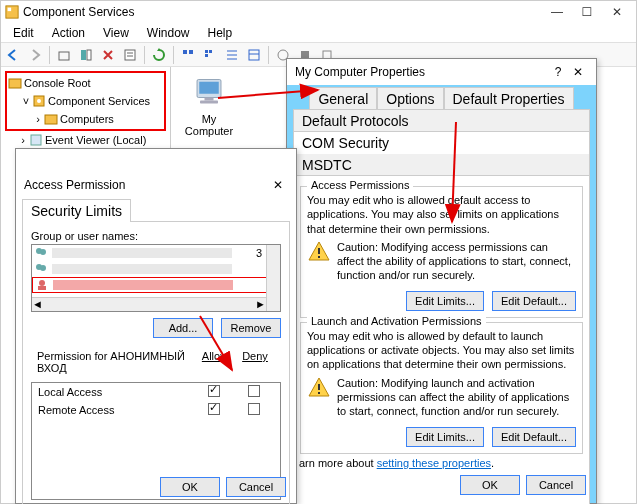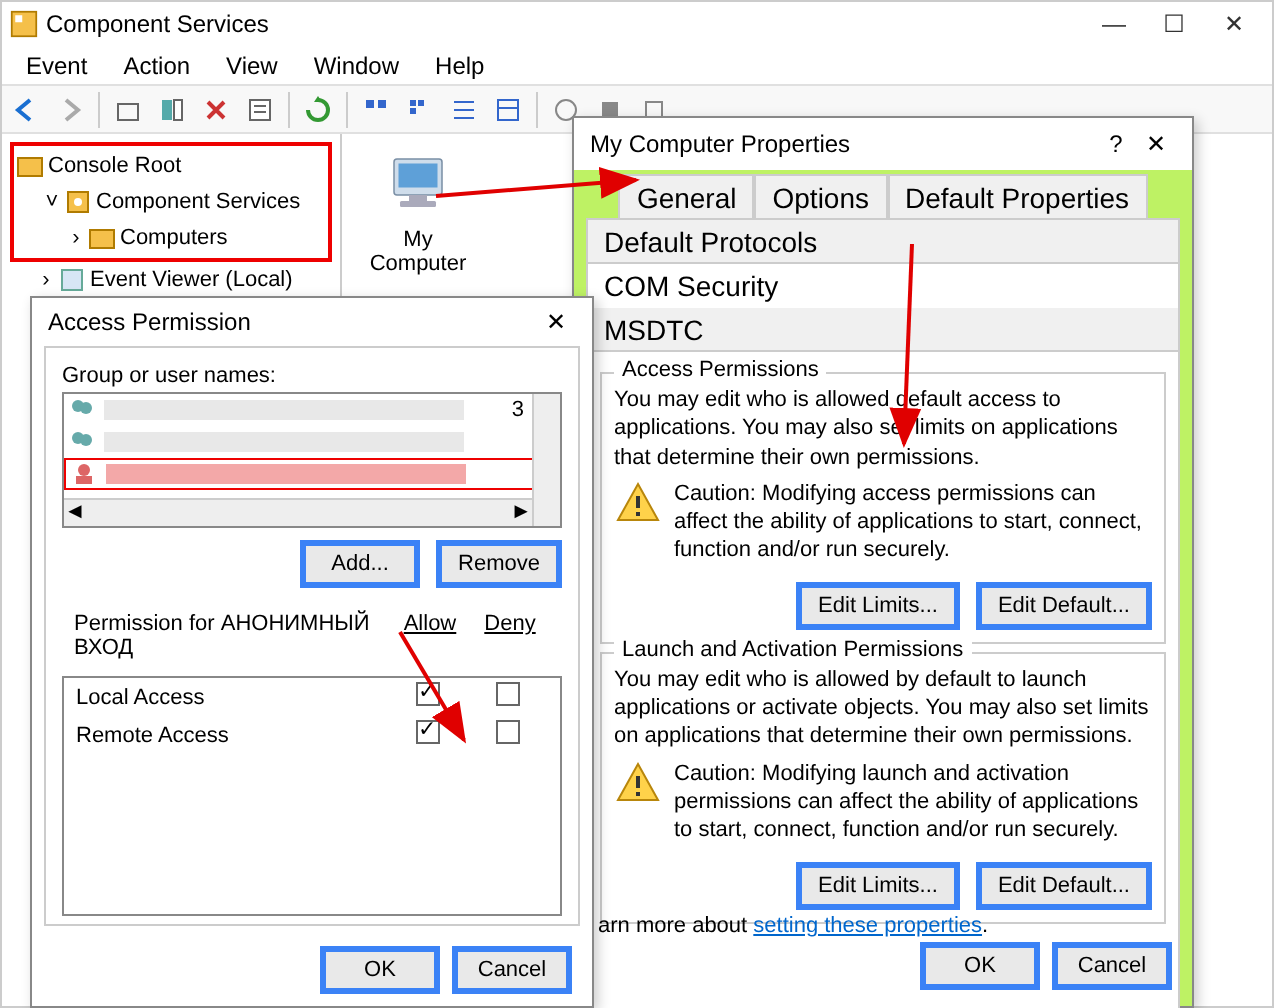--- a/index.html
+++ b/index.html
@@ -27,47 +27,47 @@
   .tree-node .ticon { width: 14px; height: 14px; margin-right: 2px; }
   .tree-highlight { border: 2px solid #e00; padding: 1px; }
   .indent1 { padding-left: 12px; }
   .indent2 { padding-left: 24px; }
 
   .content-panel { flex: 1; padding: 8px; }
   .mycomp-icon { width: 60px; text-align: center; font-size: 11px; }
   .mycomp-icon svg { width: 36px; height: 36px; }
 
   
-  .props-dialog { position: absolute; left: 286px; top: 58px; width: 311px; height: 446px; background: #bef264; border: 1px solid #888; box-shadow: 2px 2px 6px rgba(0,0,0,.2); z-index: 20; }
+  .props-dialog { position: absolute; left: 286px; top: 58px; width: 311px; height: 446px; background: #7dd3fc; border: 1px solid #888; box-shadow: 2px 2px 6px rgba(0,0,0,.2); z-index: 20; }
   .dlg-title { height: 26px; display: flex; align-items: center; padding: 0 8px; font-size: 12px; background: #fff; }
   .dlg-title .t { flex: 1; }
   .dlg-title .help { width: 20px; text-align: center; }
   .dlg-title .close { width: 20px; text-align: center; }
   .tab-strip { display: flex; flex-wrap: wrap; margin: 2px 6px 0 6px; }
   .tab { border: 1px solid #ccc; border-bottom: none; padding: 3px 8px; margin-right: 0; margin-bottom: -1px; background: #f0f0f0; font-size: 14px; position: relative; }
   .tab.sel { background: #fff; z-index: 1; }
   .tab-row2 { width: 100%; display: flex; flex-direction: column; }
   .tab-body { border: 1px solid #ccc; margin: 0 6px; padding: 6px; height: 360px; position: relative; background: #fff; }
 
   .groupbox { border: 1px solid #ccc; margin: 4px 0; padding: 6px; position: relative; }
   .groupbox .gb-title { position: absolute; top: -8px; left: 6px; background: #fff; padding: 0 4px; font-size: 11px; }
   .gb-text { font-size: 11px; line-height: 1.3; margin-bottom: 4px; }
   .warn-row { display: flex; gap: 6px; align-items: flex-start; margin: 4px 0; }
   .warn-ico { width: 24px; height: 24px; flex-shrink: 0; }
   .btn-row { display: flex; justify-content: flex-end; gap: 8px; margin-top: 4px; }
-  .btn { border: 3px solid #3b82f6; background: #e9e9e9; padding: 3px 8px; font-size: 11px; min-width: 74px; text-align: center; }
+  .btn { border: 1px solid #3b82f6; background: #e9e9e9; padding: 3px 8px; font-size: 11px; min-width: 74px; text-align: center; }
   .btn.bot { min-width: 60px; }
 
   .bottom-btns { position: absolute; right: 10px; bottom: 8px; display: flex; gap: 6px; }
   .learn-more { position: absolute; left: 12px; bottom: 34px; font-size: 11px; }
   .learn-more a { color: #0066cc; text-decoration: underline; }
 
   
   .access-dialog { position: absolute; left: 15px; top: 148px; width: 282px; height: 356px; background: #fff; border: 1px solid #888; box-shadow: 2px 2px 6px rgba(0,0,0,.2); z-index: 30; }
-  .access-dialog .dlg-title { height: 24px; }
+  .access-dialog .dlg-title { height: 24px; margin-top: 24px; }
   .ad-tab-strip { display: flex; margin: 2px 6px 0 6px; }
   .ad-body { border: 1px solid #ccc; margin: 0 6px; padding: 8px; height: 290px; position: relative; }
   .label { font-size: 11px; margin-bottom: 2px; }
   .listbox { border: 1px solid #888; height: 68px; background: #fff; overflow: hidden; position: relative; }
   .listbox .scroll { position: absolute; bottom: 0; left: 0; right: 14px; height: 14px; background: #eee; border-top: 1px solid #ccc; display:flex; justify-content:space-between;}
   .listbox .vscroll { position:absolute; right:0; top:0; bottom:0; width:14px; background:#eee; border-left:1px solid #ccc;}
   .list-item { display: flex; align-items: center; height: 16px; padding: 0 2px; font-size: 11px; gap: 4px; }
   .list-item .blur { background: #e8e8e8; width: 180px; height: 10px; }
   .list-item.redsel { border: 1px solid #e00; }
   .list-item .pico { width:14px; height:14px; }
@@ -102,21 +102,21 @@
     </span>
     <span class="title">Component Services</span>
     <div class="win-controls">
       <div class="win-ctrl">—</div>
       <div class="win-ctrl">☐</div>
       <div class="win-ctrl">✕</div>
     </div>
   </div>
 
   <div class="menu-bar">
-    <span class="menu-item">Event</span>
+    <span class="menu-item">Edit</span>
     <span class="menu-item">Action</span>
     <span class="menu-item">View</span>
     <span class="menu-item">Window</span>
     <span class="menu-item">Help</span>
   </div>
 
   <div class="toolbar">
     <div class="tb-btn">
         <svg width="14" height="14">
           <path d="M9 2 L3 7 L9 12" fill="none" stroke="#1a6fd1" stroke-width="2"></path>
@@ -326,20 +326,23 @@
     <div class="btn bot">Cancel</div>
   </div>
 </div>
 
 <div class="access-dialog">
   <div class="dlg-title">
     <span class="t">Access Permission</span>
     <span class="close">✕</span>
   </div>
 
+  <div class="ad-tab-strip">
+    <div class="tab sel">Security Limits</div>
+  </div>
 
   <div class="ad-body">
     <div class="label">Group or user names:</div>
     <div class="listbox">
       <div class="list-item">
         <span class="pico"><svg viewBox="0 0 14 14">
               <circle cx="5" cy="5" r="3" fill="#6aa"></circle>
               <circle cx="9" cy="6" r="3" fill="#6aa"></circle>
             </svg></span>
         <span class="blur"></span>

